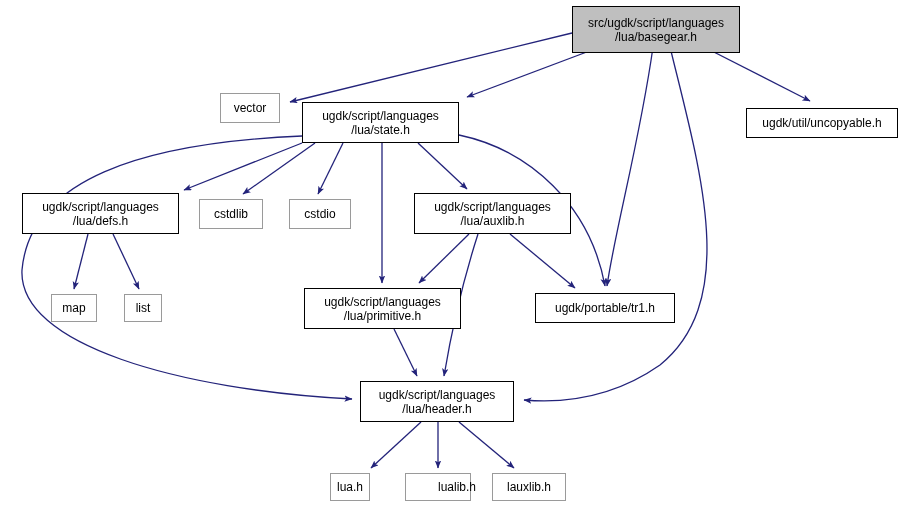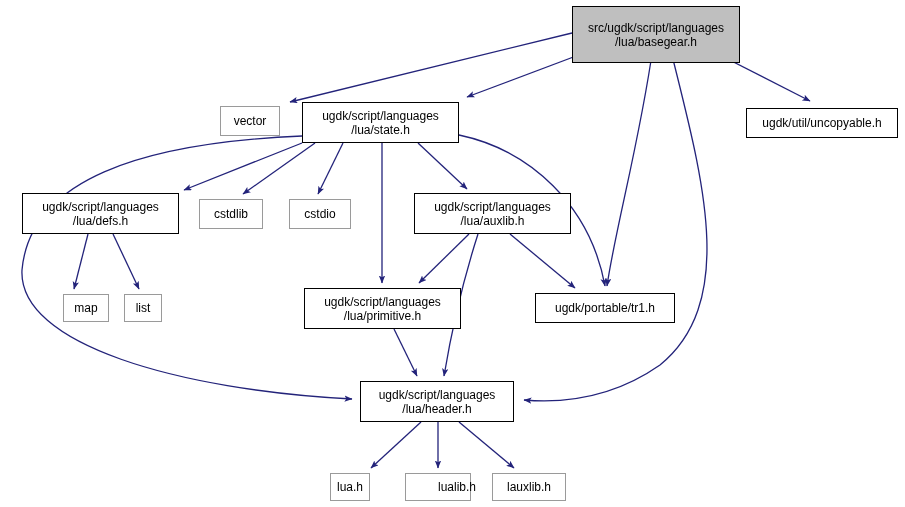--- a/index.html
+++ b/index.html
@@ -98,33 +98,33 @@
       <path d="M394,329 L417,376"></path>
 
       <path d="M421,422 L371,468"></path>
 
       <path d="M438,422 L438,468"></path>
 
       <path d="M459,422 L514,468"></path>
     </g>
   </svg>
 
-  <div class="node root" style="left:572px; top:6px;   width:168px; height:57px;">src/ugdk/script/languages
+  <div class="node root" style="left:572px; top:6px;   width:168px; height:47px;">src/ugdk/script/languages
 /lua/basegear.h</div>
-  <div class="node" style="left:220px; top:106px; width:60px;  height:30px;">vector</div>
+  <div class="node" style="left:220px; top:93px; width:60px;  height:30px;">vector</div>
   <div class="node project" style="left:302px; top:102px; width:157px; height:41px;">ugdk/script/languages
 /lua/state.h</div>
   <div class="node project" style="left:746px; top:108px; width:152px; height:30px;">ugdk/util/uncopyable.h</div>
   <div class="node project" style="left:22px;  top:193px; width:157px; height:41px;">ugdk/script/languages
 /lua/defs.h</div>
   <div class="node" style="left:199px; top:199px; width:64px;  height:30px;text-align:center;">cstdlib</div>
   <div class="node" style="left:289px; top:199px; width:62px;  height:30px;">cstdio</div>
   <div class="node project" style="left:414px; top:193px; width:157px; height:41px;">ugdk/script/languages
 /lua/auxlib.h</div>
-  <div class="node" style="left:51px;  top:294px; width:46px;  height:28px;margin-left:12px;">map</div>
+  <div class="node" style="left:51px;  top:294px; width:46px;  height:28px;">map</div>
   <div class="node" style="left:124px; top:294px; width:38px;  height:28px;text-align:center;">list</div>
   <div class="node project" style="left:304px; top:288px; width:157px; height:41px;">ugdk/script/languages
 /lua/primitive.h</div>
   <div class="node project" style="left:535px; top:293px; width:140px; height:30px;">ugdk/portable/tr1.h</div>
   <div class="node project" style="left:360px; top:381px; width:154px; height:41px;">ugdk/script/languages
 /lua/header.h</div>
   <div class="node" style="left:330px; top:473px; width:40px;  height:28px;">lua.h</div>
   <div class="node" style="left:405px; top:473px; width:66px;  height:28px;padding-left:38px;">lualib.h</div>
   <div class="node" style="left:492px; top:473px; width:74px;  height:28px;">lauxlib.h</div>
 

